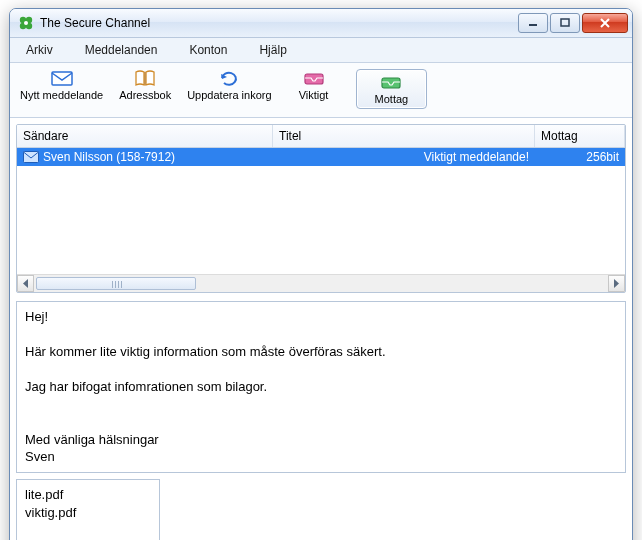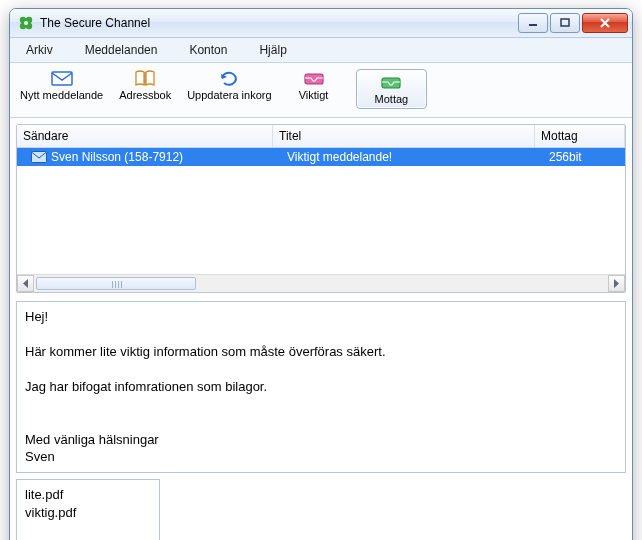--- a/index.html
+++ b/index.html
@@ -25,21 +25,21 @@
   .client{padding:6px;}
   .grid-wrap{border:1px solid #b7c6d9;border-radius:2px;overflow:hidden;}
   .grid-head{display:flex;background:linear-gradient(#fcfdff,#eef3fa);border-bottom:1px solid #c6d3e4;}
   .gh{border-right:1px solid #d7e0ec;padding:4px 6px;font-size:12px;color:#000;box-sizing:border-box;}
   .gh.c1{width:256px;}
   .gh.c2{width:262px;}
   .gh.c3{flex:1;}
   .grid-body{height:126px;background:#fff;overflow:hidden;}
   .row{display:flex;align-items:center;height:18px;}
   .row.sel{background:#2e82ef;color:#fff;}
-  .cell{padding:0 14px;box-sizing:border-box;overflow:hidden;white-space:nowrap;}
+  .cell{padding:0 6px;box-sizing:border-box;overflow:hidden;white-space:nowrap;text-align:right;}
   .cell.c1{width:256px;display:flex;align-items:center;gap:4px;}
   .cell.c2{width:262px;}
   .cell.c3{flex:1;}
   .env-icon{width:16px;height:12px;flex-shrink:0;}
   
   .hscroll{height:17px;background:#f0f0f0;border-top:1px solid #dcdcdc;display:flex;align-items:center;}
   .sc-btn{width:17px;height:17px;background:linear-gradient(#fdfdfd,#e6e6e6);border:1px solid #c7c7c7;box-sizing:border-box;display:flex;align-items:center;justify-content:center;}
   .sc-track{flex:1;height:17px;position:relative;}
   .sc-thumb{position:absolute;left:2px;top:2px;height:13px;width:160px;background:linear-gradient(#f4f8fe,#dfe9f6);border:1px solid #aebfd6;border-radius:2px;box-sizing:border-box;}
   .sc-grip{position:absolute;left:75px;top:3px;width:10px;height:7px;background:repeating-linear-gradient(90deg,#9fb1c8 0 1px,transparent 1px 3px);}

